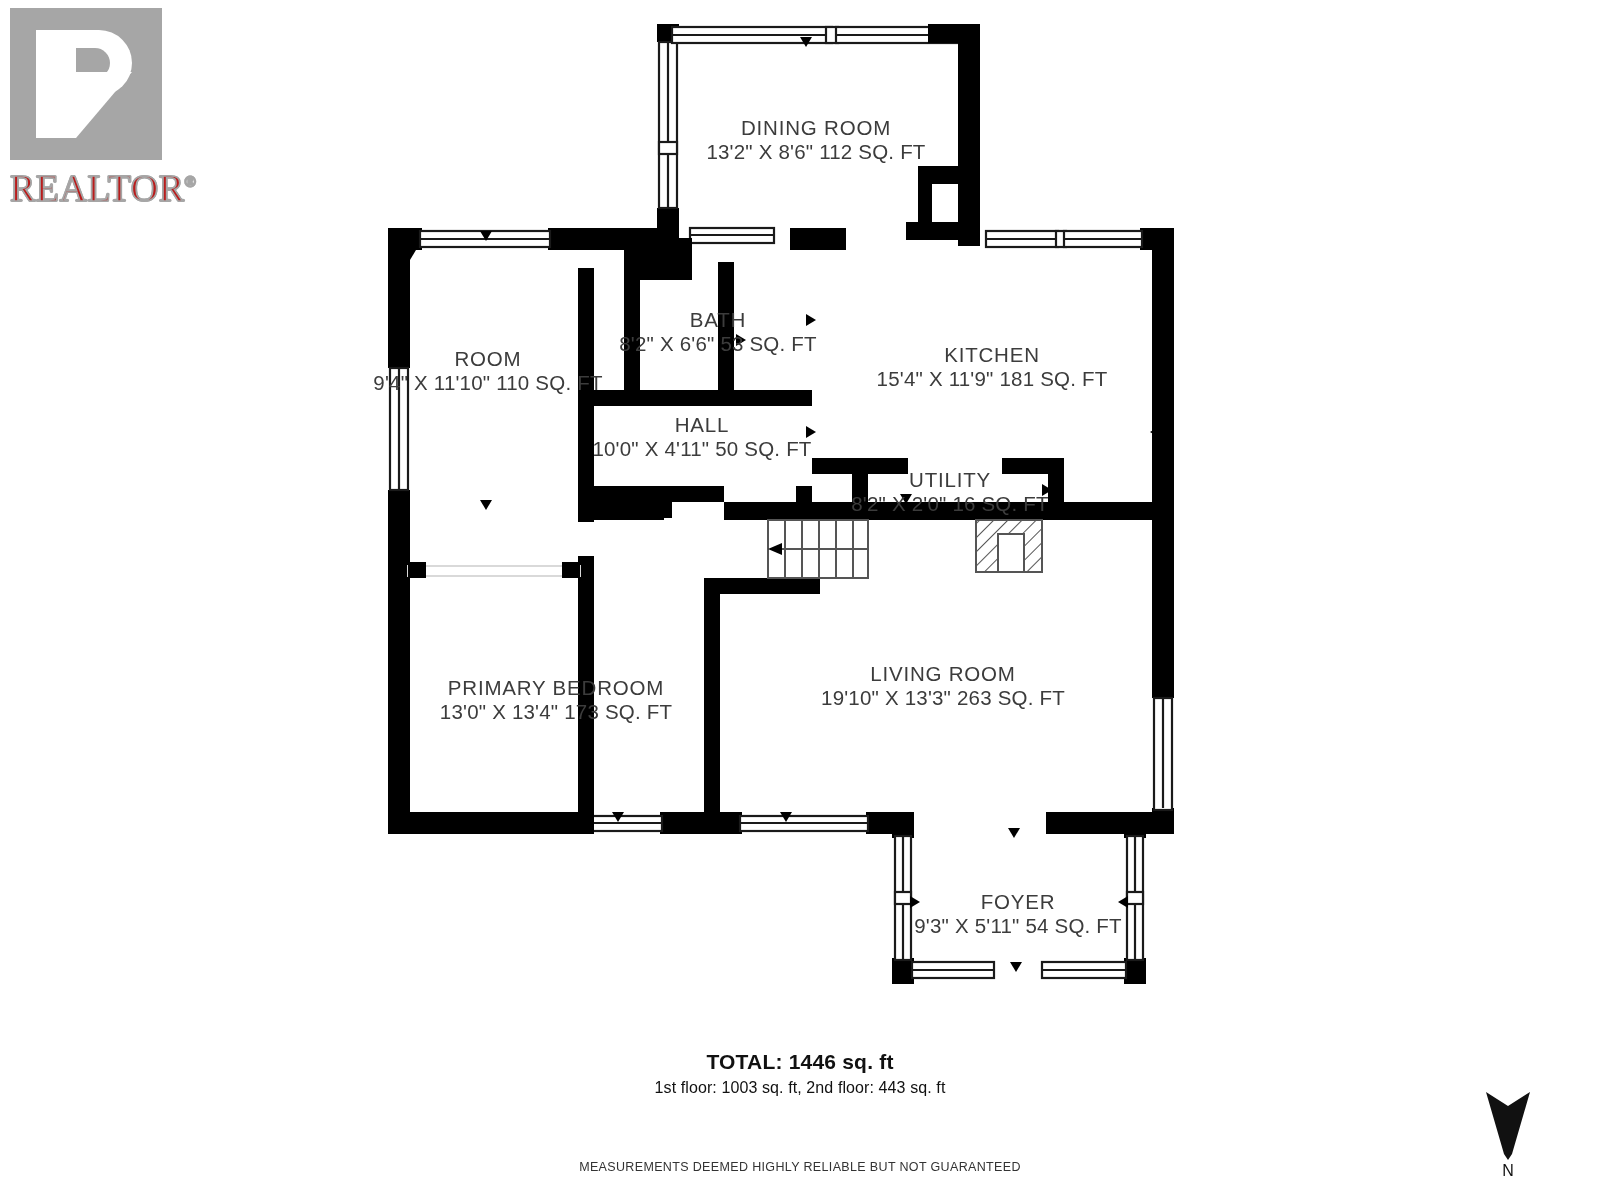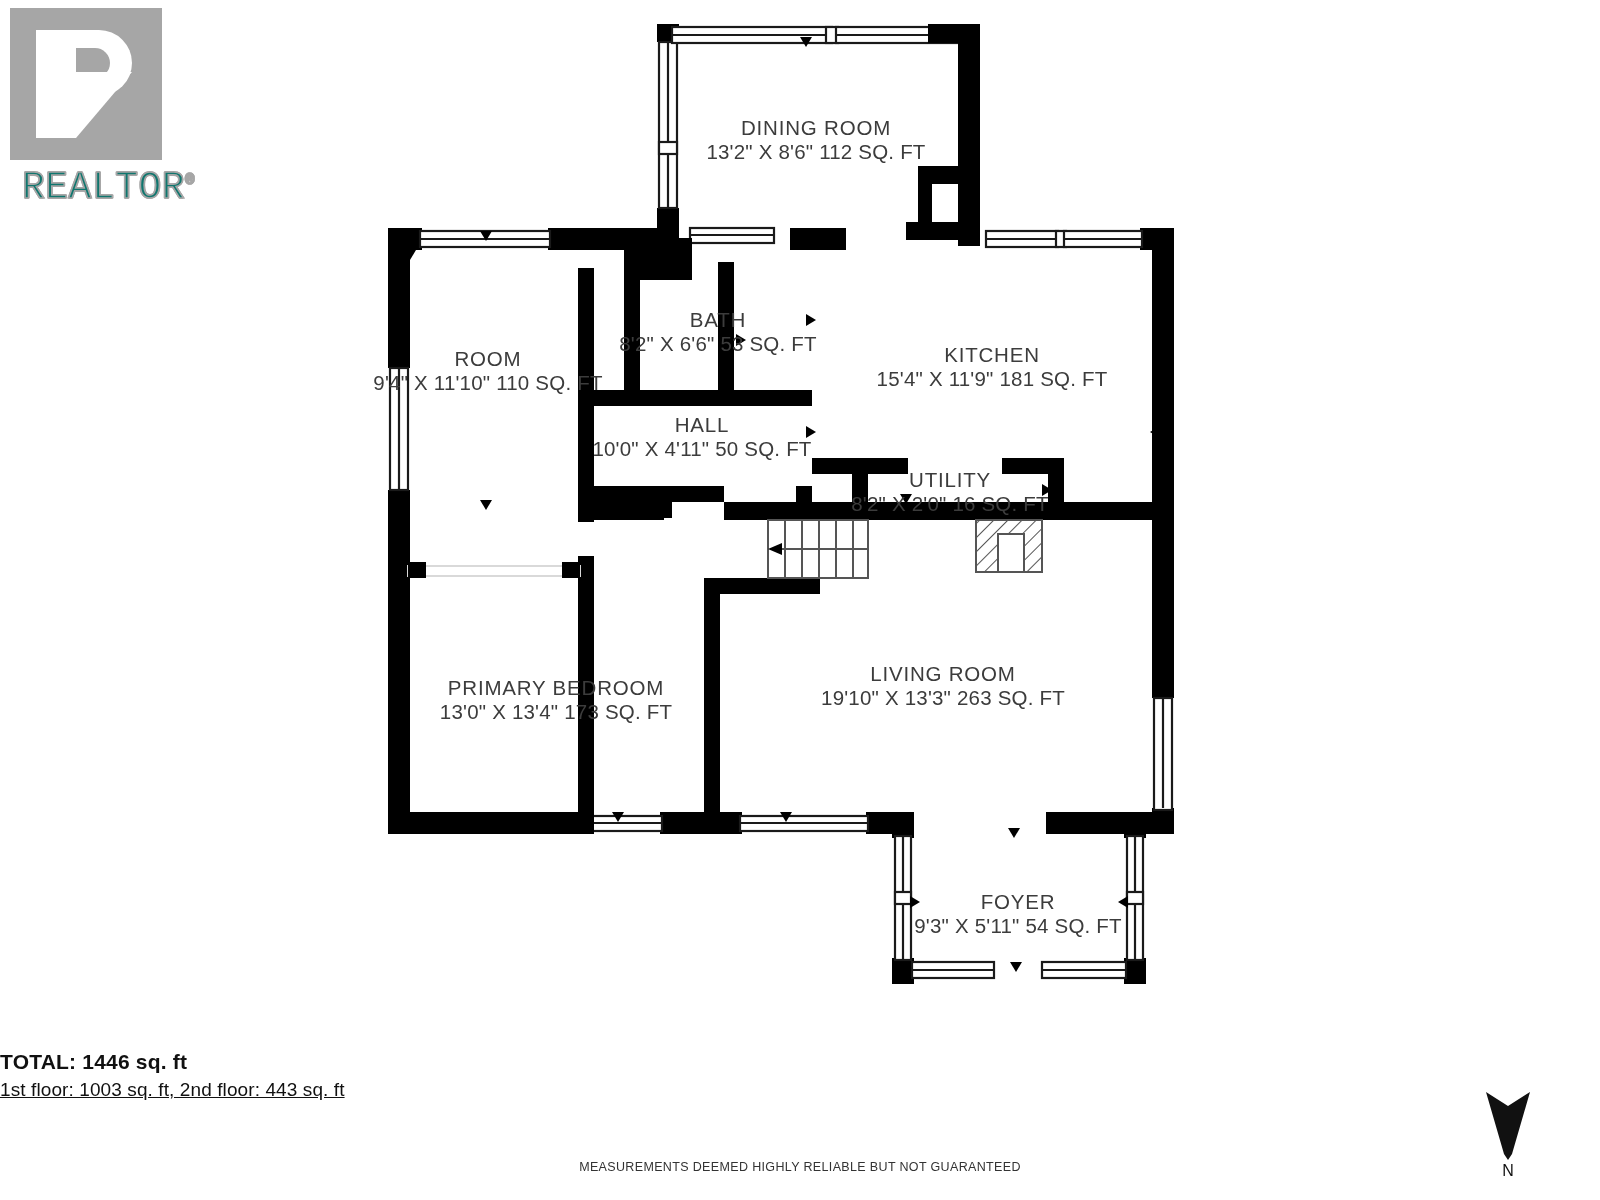--- a/index.html
+++ b/index.html
@@ -52,31 +52,30 @@
   }
   .r-leg {
     position: absolute;
     left: 66px; top: 64px;
     width: 0; height: 0;
     border-left: 56px solid #ffffff;
     border-bottom: 66px solid transparent;
   }
   #realtor-wordmark {
     margin-top: 6px;
-    font-family: Liberation Mono, monospace;
+    font-family: Liberation Serif, serif;
     font-size: 38px;
     letter-spacing: 0.5px;
-    color: #0f766e;
+    color: #b91c1c;
     -webkit-text-stroke: 1.6px #a6a6a6;
     text-shadow:
       -1px 0 #a6a6a6, 1px 0 #a6a6a6,
       0 -1px #a6a6a6, 0 1px #a6a6a6;
     white-space: nowrap;
     position: relative;
-    margin-left: 12px;
   }
   #realtor-wordmark sup {
     font-size: 15px;
     vertical-align: super;
   }
 
   
   #floorplan-svg {
     position: absolute;
     left: 0; top: 0;
@@ -98,33 +97,33 @@
     text-anchor: middle;
   }
   .room-name { font-size: 20.5px; letter-spacing: 0.8px; }
   .room-dims { font-size: 20.5px; letter-spacing: 0.2px; }
 
   
   #summary {
     position: absolute;
     left: 0; right: 0;
     top: 1048px;
+    text-align: center;
     color: #111111;
   }
   #summary-total {
     font-size: 21px;
     font-weight: bold;
     line-height: 1.36;
     letter-spacing: 0.2px;
   }
   #summary-floors, #summary-excluded {
-    font-size: 19px;
+    font-size: 16px;
     line-height: 1.36;
     letter-spacing: 0.1px;
-    text-decoration: underline;
   }
   #disclaimer {
     position: absolute;
     left: 0; right: 0;
     top: 1160px;
     text-align: center;
     font-size: 12.5px;
     color: #333333;
     letter-spacing: 0.35px;
   }

